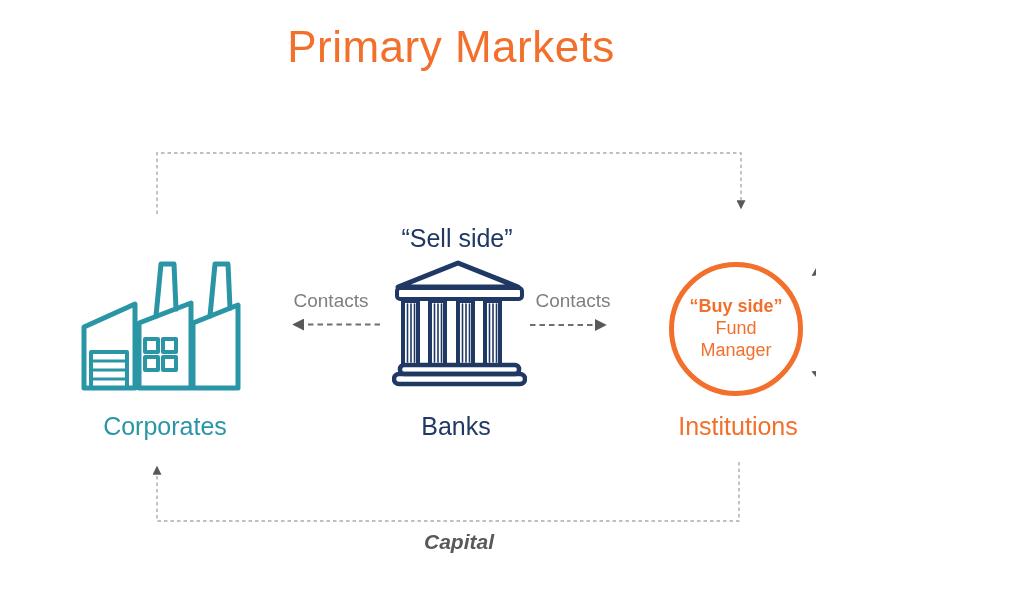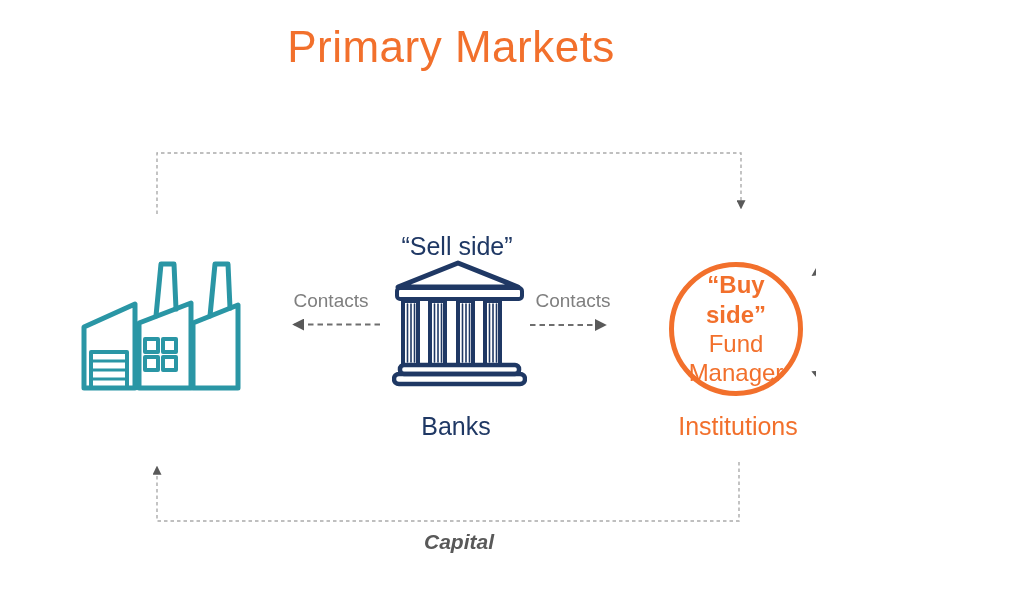--- a/index.html
+++ b/index.html
@@ -11,21 +11,21 @@
   .title{
     left:451px;top:22px;font-size:44px;font-weight:300;color:var(--orange);letter-spacing:.5px;
   }
   .flow-label{font-size:21px;font-weight:700;font-style:italic;color:var(--flow-gray);}
   .flow-bonds{left:459px;top:117px;}
   .flow-capital{left:459px;top:530px;}
   .contacts{font-size:19px;color:var(--label-gray);}
   .contacts-left{left:331px;top:290px;}
   .contacts-right{left:573px;top:290px;}
   .caption{font-size:25px;color:var(--navy);}
-  .caption-sell{left:457px;top:232px;text-align:center;}
+  .caption-sell{left:457px;top:224px;text-align:center;}
   .node-label{font-size:25px;}
   .label-corporates{left:165px;top:412px;color:var(--teal);}
   .label-banks{left:456px;top:412px;color:var(--navy);}
   .label-institutions{left:738px;top:412px;color:var(--orange);}
   .label-investors{left:963px;top:460px;color:var(--orange);}
 
   .lines{position:absolute;left:0;top:0;width:1024px;height:609px;}
   .dash-light{fill:none;stroke:var(--line-light);stroke-width:1.4;stroke-dasharray:3.5 3;}
   .dash-mid{fill:none;stroke:var(--line-mid);stroke-width:1.6;stroke-dasharray:5 4.5;}
   .dash-dark{fill:none;stroke:var(--line-dark);stroke-width:2;stroke-dasharray:5.5 4;}
@@ -36,21 +36,21 @@
   .bank-icon{left:392px;top:257px;}
   .stroke-teal{fill:none;stroke:var(--teal);stroke-linejoin:round;stroke-linecap:round;}
   .stroke-navy{fill:none;stroke:var(--navy);stroke-linejoin:round;stroke-linecap:round;}
   .stroke-orange{fill:none;stroke:var(--orange);stroke-linejoin:round;stroke-linecap:round;}
   .head-fill{fill:#fff;stroke:var(--orange);}
 
   .buy-circle{
     position:absolute;left:669px;top:262px;width:134px;height:134px;border-radius:50%;
     border:5px solid var(--orange);box-sizing:border-box;background:#fff;
     display:flex;flex-direction:column;align-items:center;justify-content:center;
-    color:var(--orange);font-size:24px;line-height:1.22;text-align:center;
+    color:var(--orange);font-size:18px;line-height:1.22;text-align:center;
   }
   .buy-circle .b{font-weight:700;}
 
   .investor{position:absolute;width:96px;height:84px;}
   .inv-1{left:906px;top:143px;}
   .inv-2{left:906px;top:255px;}
   .inv-3{left:906px;top:362px;}
   .dollar{
     position:absolute;left:8px;top:4px;font-size:25px;font-weight:700;color:var(--orange);
   }
@@ -105,20 +105,21 @@
     <path class="stroke-teal" stroke-width="5" d="M112 130 L112 65 L157 47 L157 130 Z"></path>
     <path class="stroke-teal" stroke-width="5" d="M75 58 L80 6 L93 6 L95 51"></path>
     <path class="stroke-teal" stroke-width="5" d="M129 58 L134 6 L147 6 L149 50"></path>
     <rect class="stroke-teal" stroke-width="4" x="10" y="94" width="36" height="36"></rect>
     <path class="stroke-teal" stroke-width="3" d="M12 103 H44 M12 112 H44 M12 121 H44"></path>
     <rect class="stroke-teal" stroke-width="4" x="64" y="81" width="13" height="13"></rect>
     <rect class="stroke-teal" stroke-width="4" x="82" y="81" width="13" height="13"></rect>
     <rect class="stroke-teal" stroke-width="4" x="64" y="99" width="13" height="13"></rect>
     <rect class="stroke-teal" stroke-width="4" x="82" y="99" width="13" height="13"></rect>
   </svg>
+  <div class="lbl node-label label-corporates">Corporates</div>
 
   <div class="lbl caption caption-sell">“Sell side”</div>
   <svg class="icon bank-icon" width="135" height="130" viewBox="0 0 135 130" xmlns="http://www.w3.org/2000/svg">
     <path class="stroke-navy" stroke-width="5" d="M6 30 L66 6 L126 30 Z"></path>
     <rect class="stroke-navy" stroke-width="4" x="5" y="31" width="125" height="11" rx="3"></rect>
     <g class="stroke-navy" stroke-width="4">
       <rect x="11" y="44" width="15" height="64"></rect>
       <rect x="38" y="44" width="15" height="64"></rect>
       <rect x="66" y="44" width="15" height="64"></rect>
       <rect x="93" y="44" width="15" height="64"></rect>

